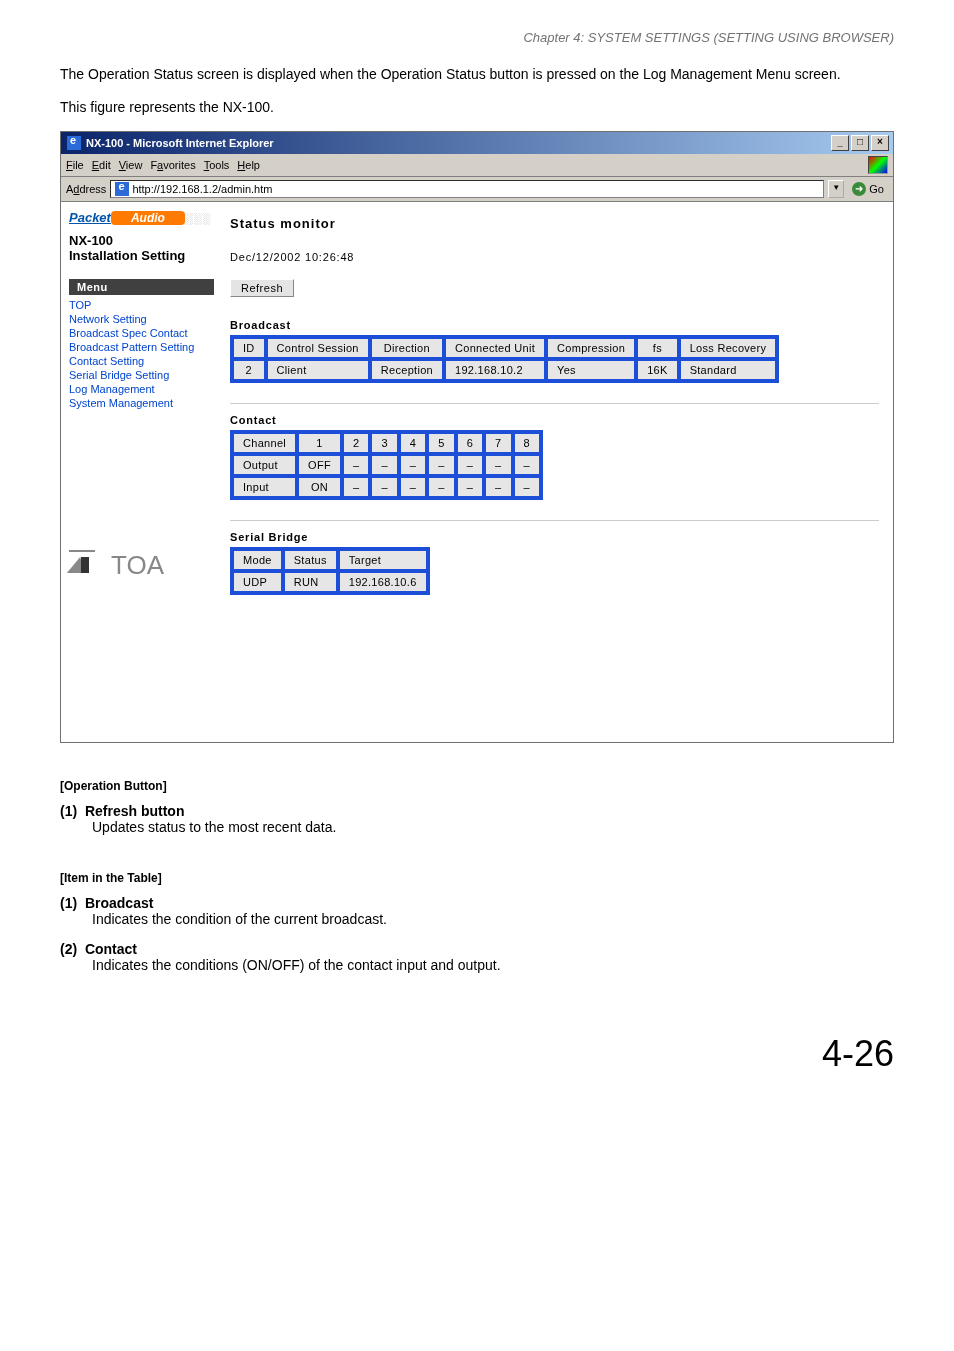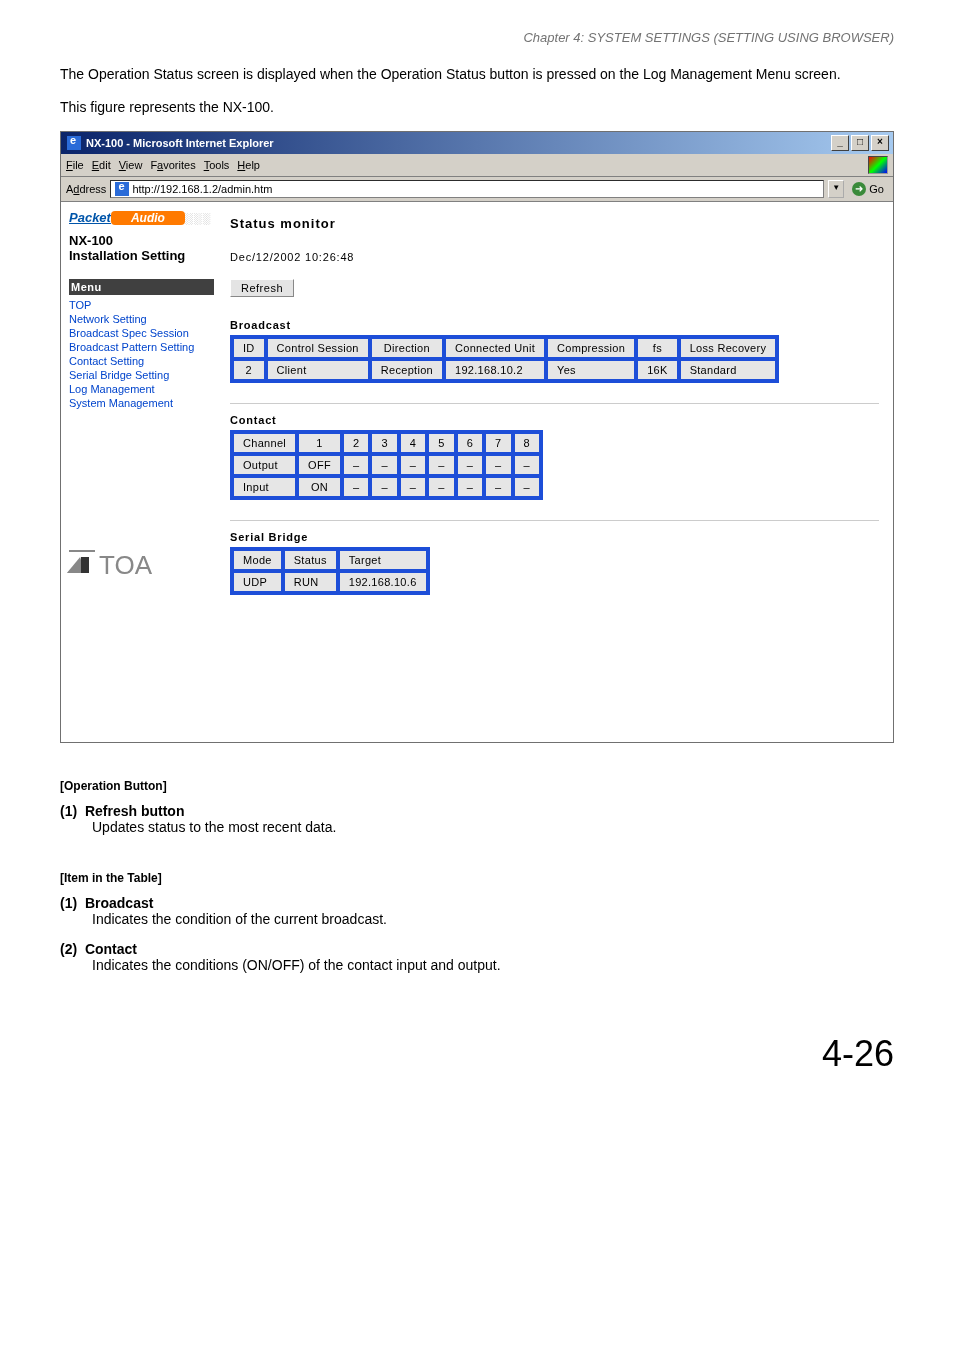--- a/index.html
+++ b/index.html
@@ -159,39 +159,39 @@
     padding:0 20px;
     border-radius:4px;
     font-size:12px;
   }
   .brand-dots { color:#aaa; letter-spacing:1px;}
   .nx-title { font-weight:bold; font-size:13px; margin-top:8px;}
   .inst-title { font-weight:bold; font-size:13px; margin-bottom:16px;}
   .menu-header {
     background:#404040;
     color:#fff;
-    padding:2px 2px;
+    padding:2px 8px;
     font-weight:bold;
     letter-spacing:0.5px;
     margin-bottom:3px;
   }
   .side-link {
     color:#0044cc;
     display:block;
     padding:1px 0;
     cursor:pointer;
   }
   .side-sub { padding-left:0px;}
   .toa-logo {
     margin-top:140px;
     font-size:26px;
     color:#888888;
     display:flex;
     align-items:center;
-    gap:8px;
+    gap:20px;
   }
   .toa-mark {
     display:inline-block;
     position:relative;
     width:22px; height:22px;
   }
   .toa-mark:before{
     content:"";
     position:absolute;
     left:0; top:3px;
@@ -320,21 +320,21 @@
       <div class="sidebar">
         <div>
           <span class="brand-packet">Packet</span><span class="brand-audio">Audio</span><span class="brand-dots">░░░</span>
         </div>
         <div class="nx-title">NX-100</div>
         <div class="inst-title">Installation Setting</div>
 
         <div class="menu-header">Menu</div>
         <a class="side-link">TOP</a>
         <a class="side-link">Network Setting</a>
-        <a class="side-link side-sub">Broadcast Spec Session</a>
+        <a class="side-link side-sub">Broadcast Spec Contact</a>
         <a class="side-link side-sub">Broadcast Pattern Setting</a>
         <a class="side-link">Contact Setting</a>
         <a class="side-link">Serial Bridge Setting</a>
         <a class="side-link">Log Management</a>
         <a class="side-link">System Management</a>
 
         <div class="toa-logo">
           <span class="toa-mark">
               <span class="toa-line"></span>
               <span class="toa-rect"></span>

